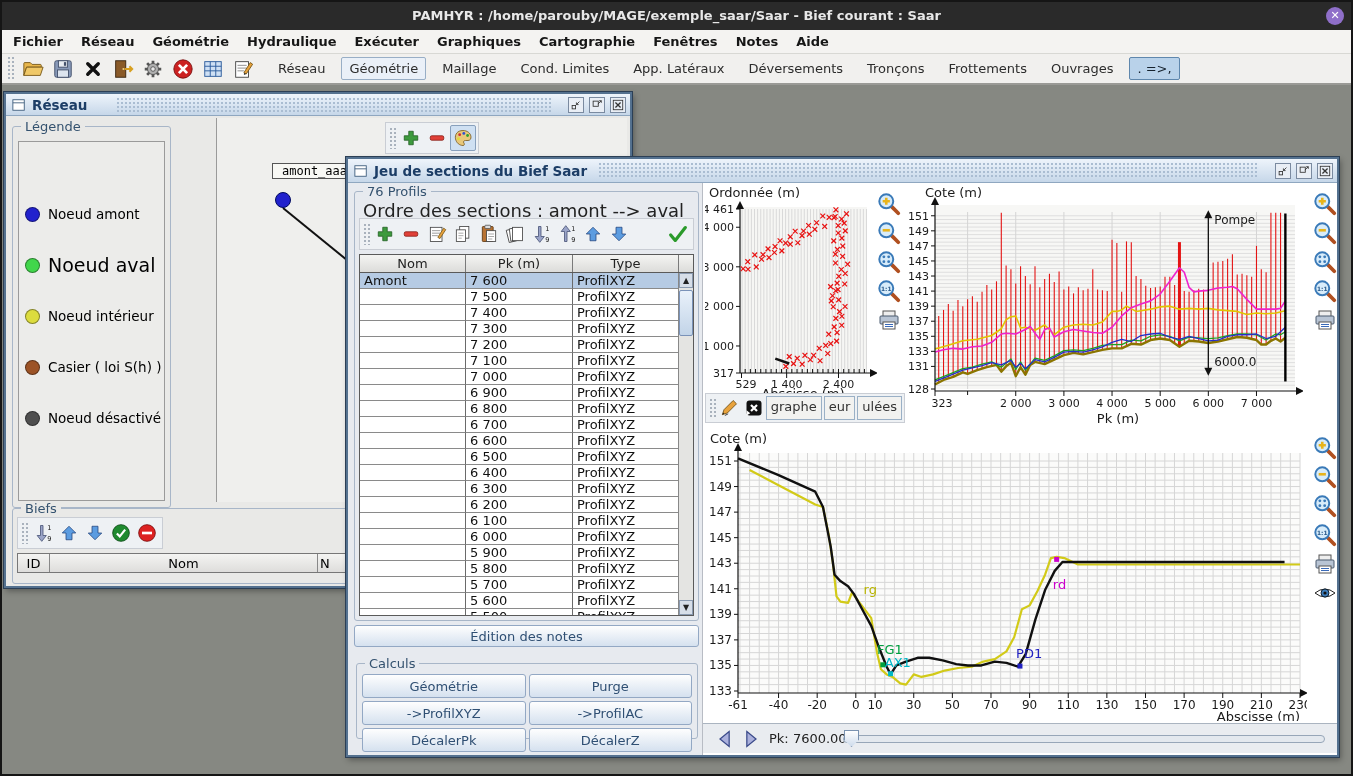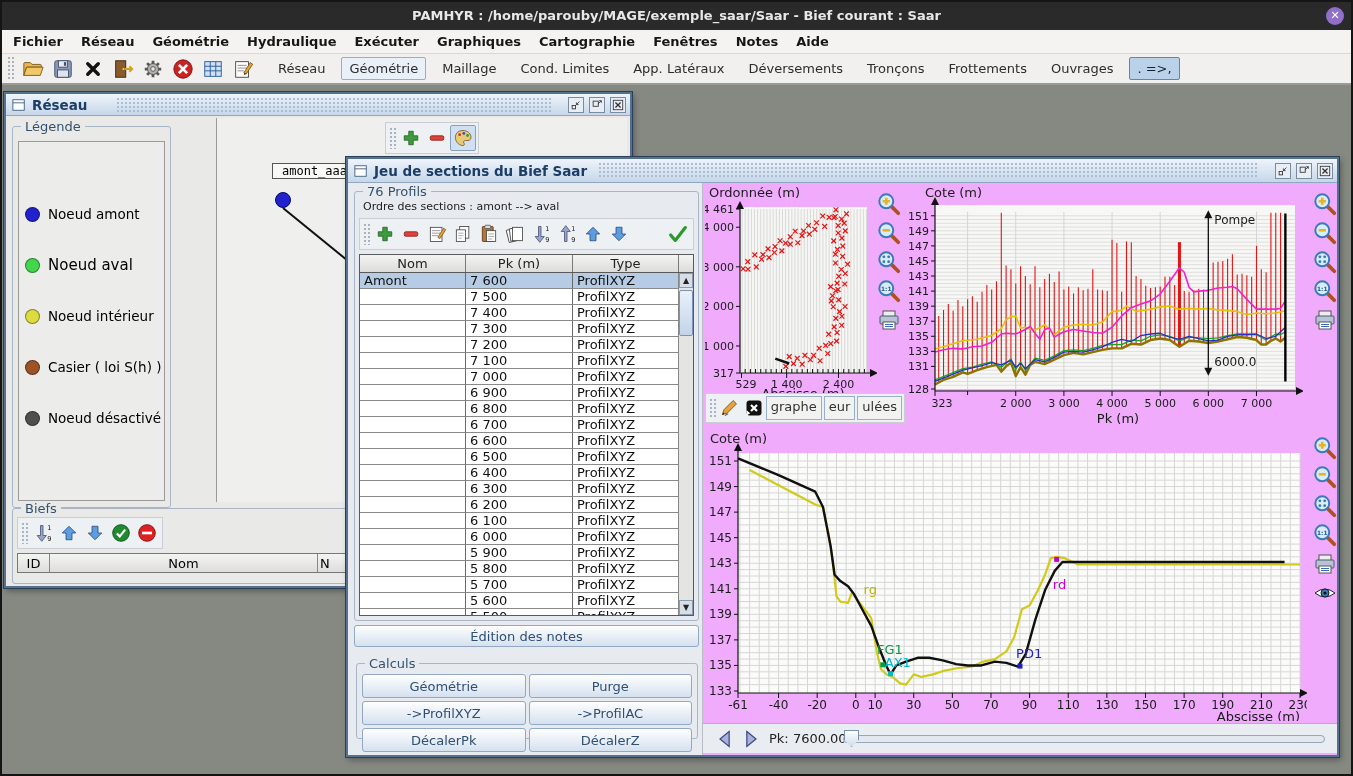--- a/index.html
+++ b/index.html
@@ -189,21 +189,21 @@
       <div class="gbox" style="left:6px; top:10px; width:159px; height:382px;">
         <span class="glabel">Légende</span>
         <div class="abs" style="left:5px;top:14px;right:5px;bottom:6px;border:1px solid #9a9a9a;background:#ececea;">
           <div id="legend-items" style="padding-top:62px;">
               <div style="display: flex; align-items: center; gap: 8px; height: 20px; margin: 0px 0px 31px 6px;">
                 <span style="width: 15px; height: 15px; border-radius: 50%; background: rgb(33, 33, 205); border: 1px solid rgba(0, 0, 0, 0.4);"></span>
                 <span style="font-size: 13.5px;">Noeud amont</span>
               </div>
               <div style="display: flex; align-items: center; gap: 8px; height: 20px; margin: 0px 0px 31px 6px;">
                 <span style="width: 15px; height: 15px; border-radius: 50%; background: rgb(65, 214, 75); border: 1px solid rgba(0, 0, 0, 0.4);"></span>
-                <span style="font-size: 15px;">Noeud aval</span>
+                <span style="font-size: 19px;">Noeud aval</span>
               </div>
               <div style="display: flex; align-items: center; gap: 8px; height: 20px; margin: 8px 0px 31px 6px;">
                 <span style="width: 15px; height: 15px; border-radius: 50%; background: rgb(220, 220, 62); border: 1px solid rgba(0, 0, 0, 0.4);"></span>
                 <span style="font-size: 13.5px;">Noeud intérieur</span>
               </div>
               <div style="display: flex; align-items: center; gap: 8px; height: 20px; margin: 0px 0px 31px 6px;">
                 <span style="width: 15px; height: 15px; border-radius: 50%; background: rgb(156, 83, 38); border: 1px solid rgba(0, 0, 0, 0.4);"></span>
                 <span style="font-size: 13.5px;">Casier ( loi S(h) )</span>
               </div>
               <div style="display: flex; align-items: center; gap: 8px; height: 20px; margin: 0px 0px 31px 6px;">
@@ -313,21 +313,21 @@
               <rect x="1.5" y="1.5" width="11" height="11" fill="none" stroke="#333"></rect>
               <path d="M4 4 L10 10 M10 4 L4 10" stroke="#333" stroke-width="1.5"></path>
             </svg>
           </span>
       </span>
     </div>
     <div class="abs" style="left:0;top:24px;right:0;bottom:0;background:#e7eaef;">
 
       <div class="gbox gblue" style="left:6px; top:8px; width:345px; height:430px;">
         <span class="glabel">76 Profils</span>
-        <div class="abs" style="left:8px; top:8px; font-size:11px; color:#222;">Ordre des sections : amont --&gt; aval</div>
+        <div class="abs" style="left:8px; top:8px; font-size:18px; color:#222;">Ordre des sections : amont --&gt; aval</div>
         <div class="itoolbar abs" style="left:4px; top:26px; right:4px; height:32px; padding:2px;">
           <div class="grip"></div>
           <span class="ibtn">
               <svg width="18" height="18" viewBox="0 0 24 24">
                 <path d="M9 3h6v6h6v6h-6v6H9v-6H3V9h6Z" fill="#3d9a3d" stroke="#1d5a1d"></path>
               </svg>
             </span>
           <span class="ibtn">
               <svg width="18" height="18" viewBox="0 0 24 24">
                 <rect x="3" y="9" width="18" height="6" rx="2" fill="#e04038" stroke="#801810"></rect>
@@ -528,21 +528,21 @@
         <div id="calc-grid" style="position:absolute; left:5px; right:5px; top:10px; display:grid; grid-template-columns:1fr 1fr; gap:3px;">
             <div class="bigbtn" style="height: 24px; line-height: 23px;">Géométrie</div>
             <div class="bigbtn" style="height: 24px; line-height: 23px;">Purge</div>
             <div class="bigbtn" style="height: 24px; line-height: 23px;">-&gt;ProfilXYZ</div>
             <div class="bigbtn" style="height: 24px; line-height: 23px;">-&gt;ProfilAC</div>
             <div class="bigbtn" style="height: 24px; line-height: 23px;">DécalerPk</div>
             <div class="bigbtn" style="height: 24px; line-height: 23px;">DécalerZ</div>
           </div>
       </div>
 
-      <div class="abs" style="left:354px; top:0; right:0; bottom:0; background:#f0abfc; border-left:1px solid #b8bcc4;">
+      <div class="abs" style="left:354px; top:0; right:0; bottom:0; background:#ffffff; border-left:1px solid #b8bcc4;">
 
         <div class="charttitle abs" style="left:6px; top:2px;">Ordonnée (m)</div>
         <svg id="plan-svg" class="abs" style="left:2px; top:14px;" width="172" height="204">
             <rect x="35" y="10" width="127" height="166" fill="#f6f6f4"></rect>
             <line x1="37.073469387755104" y1="12" x2="37.073469387755104" y2="176" stroke="#d9d9d9" stroke-width="1"></line>
             <line x1="40.183673469387756" y1="12" x2="40.183673469387756" y2="176" stroke="#d9d9d9" stroke-width="1"></line>
             <line x1="43.29387755102041" y1="12" x2="43.29387755102041" y2="176" stroke="#d9d9d9" stroke-width="1"></line>
             <line x1="46.40408163265306" y1="12" x2="46.40408163265306" y2="176" stroke="#d9d9d9" stroke-width="1"></line>
             <line x1="49.51428571428571" y1="12" x2="49.51428571428571" y2="176" stroke="#d9d9d9" stroke-width="1"></line>
             <line x1="52.624489795918365" y1="12" x2="52.624489795918365" y2="176" stroke="#d9d9d9" stroke-width="1"></line>

